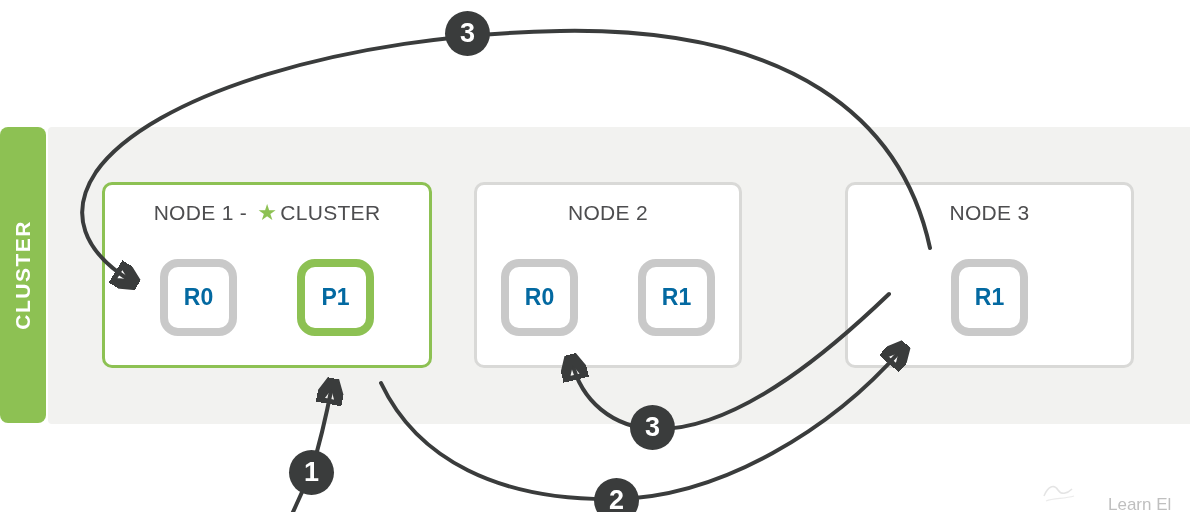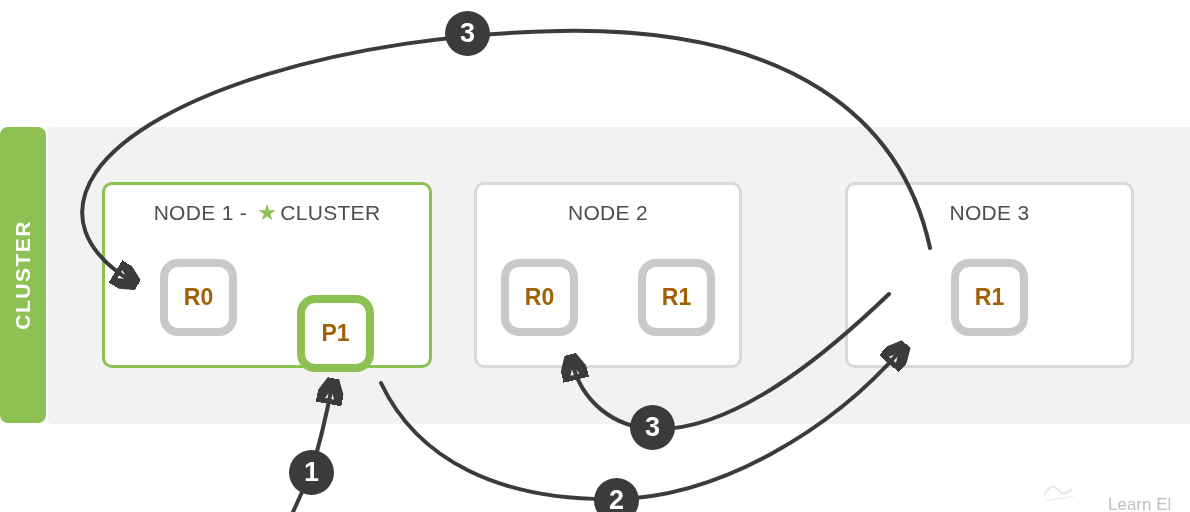--- a/index.html
+++ b/index.html
@@ -36,24 +36,24 @@
   }
   .node-title .sep { white-space:pre; }
   .master-star { color:#8dc153; font-size:22px; margin:0 3px 0 4px; line-height:1; }
   .shards {
     position:absolute; left:0; right:0; top:74px;
     display:flex; justify-content:center; gap:60px;
   }
   .shard {
     width:77px; height:77px; box-sizing:border-box; background:#ffffff;
     border-radius:18px; display:flex; align-items:center; justify-content:center;
-    font-size:23px; font-weight:bold; color:#a16207;
+    font-size:23px; font-weight:bold; color:#0369a1;
   }
   .shard.replica { border:8px solid #c9c9c9; }
-  .shard.primary { border:8px solid #8dc153;margin-top:36px; }
+  .shard.primary { border:8px solid #8dc153; }
   
   #arrows { position:absolute; left:0; top:0; width:1190px; height:512px; pointer-events:none; }
   #arrows path { stroke:#3a3c3c; stroke-width:4; fill:none; stroke-linecap:round; }
   
   .badge {
     position:absolute; width:45px; height:45px; border-radius:50%;
     background:#3a3c3c; color:#ffffff; font-weight:bold; font-size:27px;
     display:flex; align-items:center; justify-content:center;
   }
   .badge-top3 { left:445px; top:11px; }

